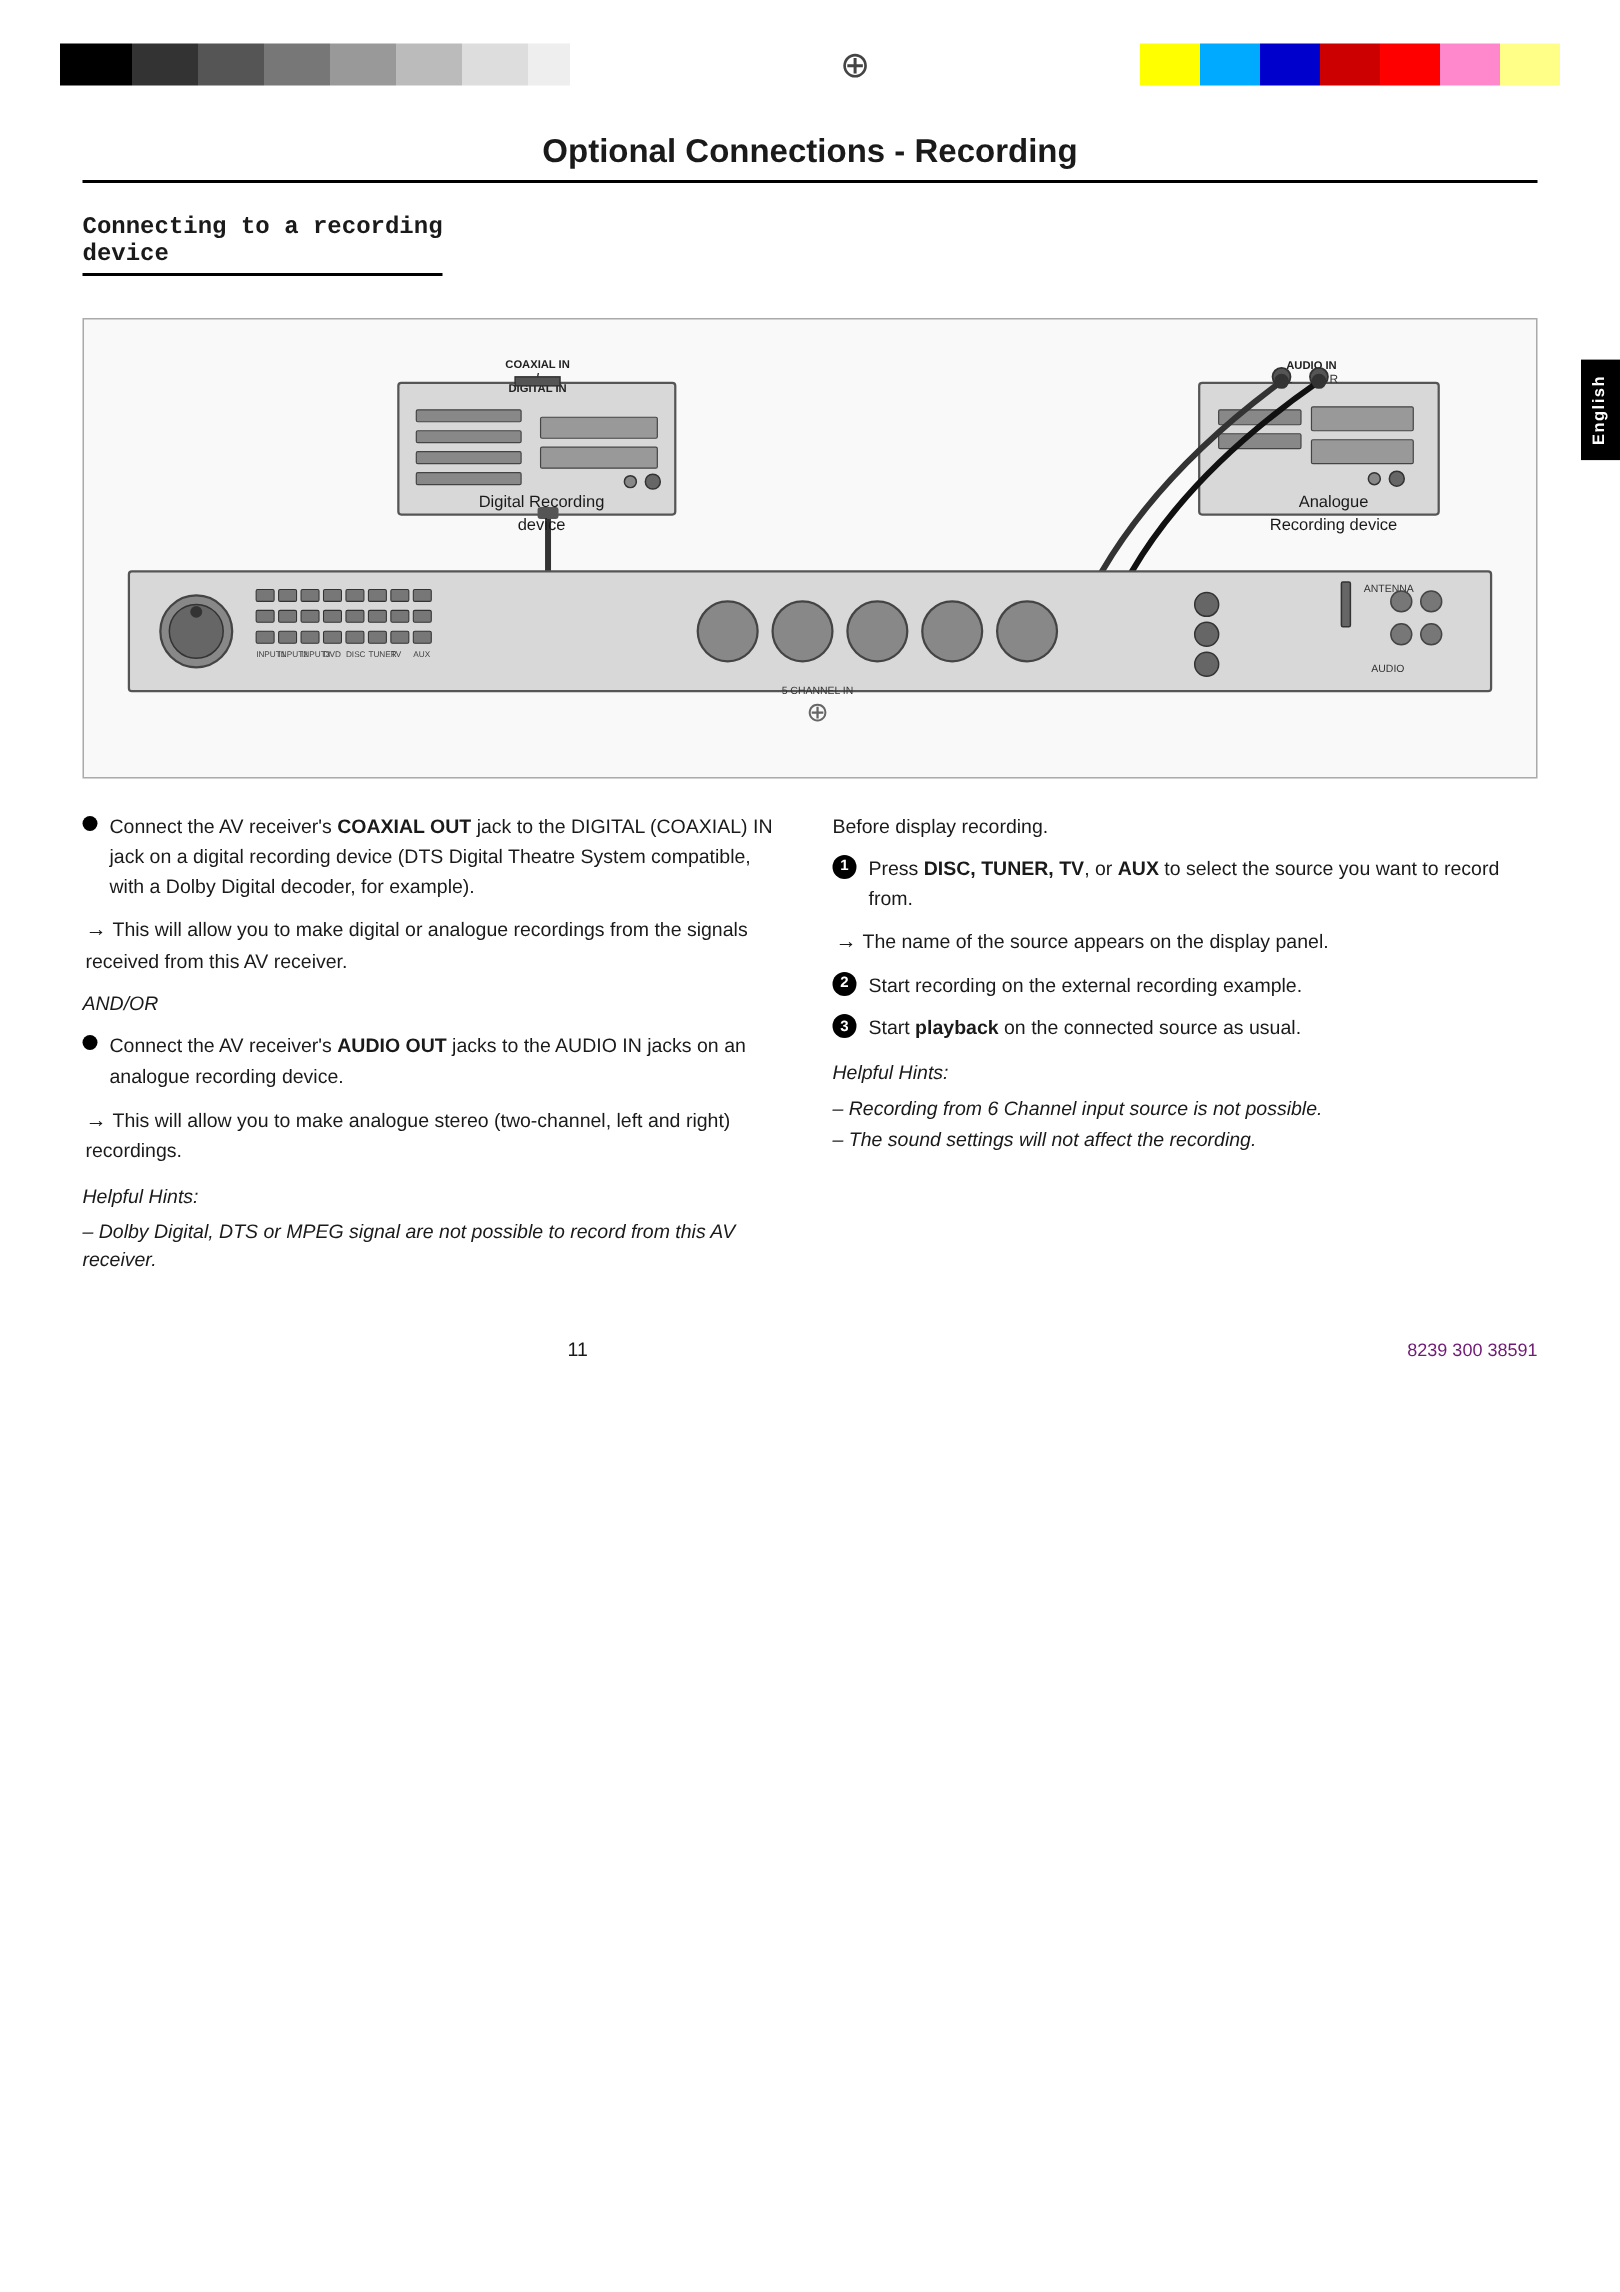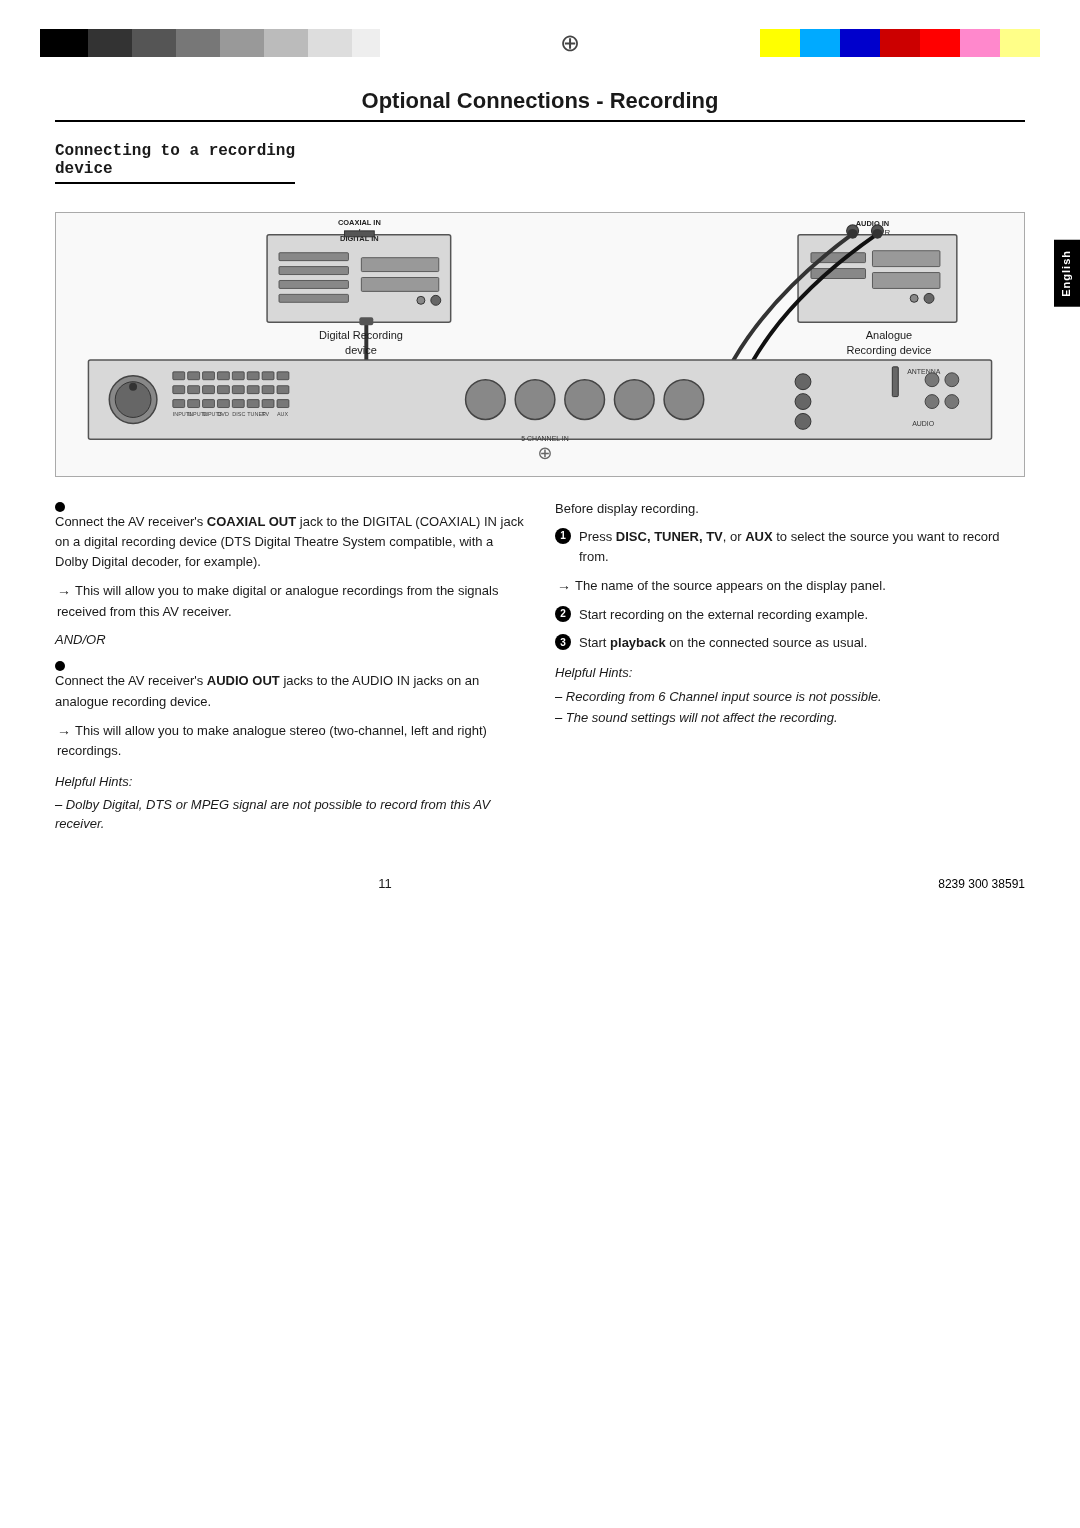--- a/index.html
+++ b/index.html
@@ -58,21 +58,21 @@
       border-bottom: 2px solid #000;
       padding-bottom: 4px;
       display: inline-block;
       font-family: Liberation Mono, monospace;
     }
 
     
     .diagram-box {
       border: 1.5px solid #aaa;
       width: 100%;
-      height: 265px;
+      height: 307px;
       margin-bottom: 22px;
       position: relative;
       background: #f9f9f9;
       overflow: hidden;
     }
 
     
     .english-tab {
       position: absolute;
       right: 0;
@@ -103,21 +103,20 @@
     .col-right {
       flex: 1;
       font-size: 13px;
       line-height: 1.55;
     }
 
     .bullet-item {
       display: flex;
       align-items: flex-start;
       margin-bottom: 8px;
-      flex-direction: column;
     }
     .bullet-dot {
       width: 10px;
       height: 10px;
       background: #000;
       border-radius: 50%;
       margin-top: 3px;
       margin-right: 8px;
       flex-shrink: 0;
     }
@@ -185,21 +184,21 @@
       margin-top: 40px;
       padding: 0 0px;
     }
     .page-number {
       font-size: 13px;
       text-align: left;
       flex: 1;
     }
     .page-code {
       font-size: 12px;
-      color: #000000;
+      color: #701a75;
     }
 
     
     .diagram-inner {
       position: relative;
       width: 100%;
       height: 100%;
     }
     .device-digital-label {
       position: absolute;

